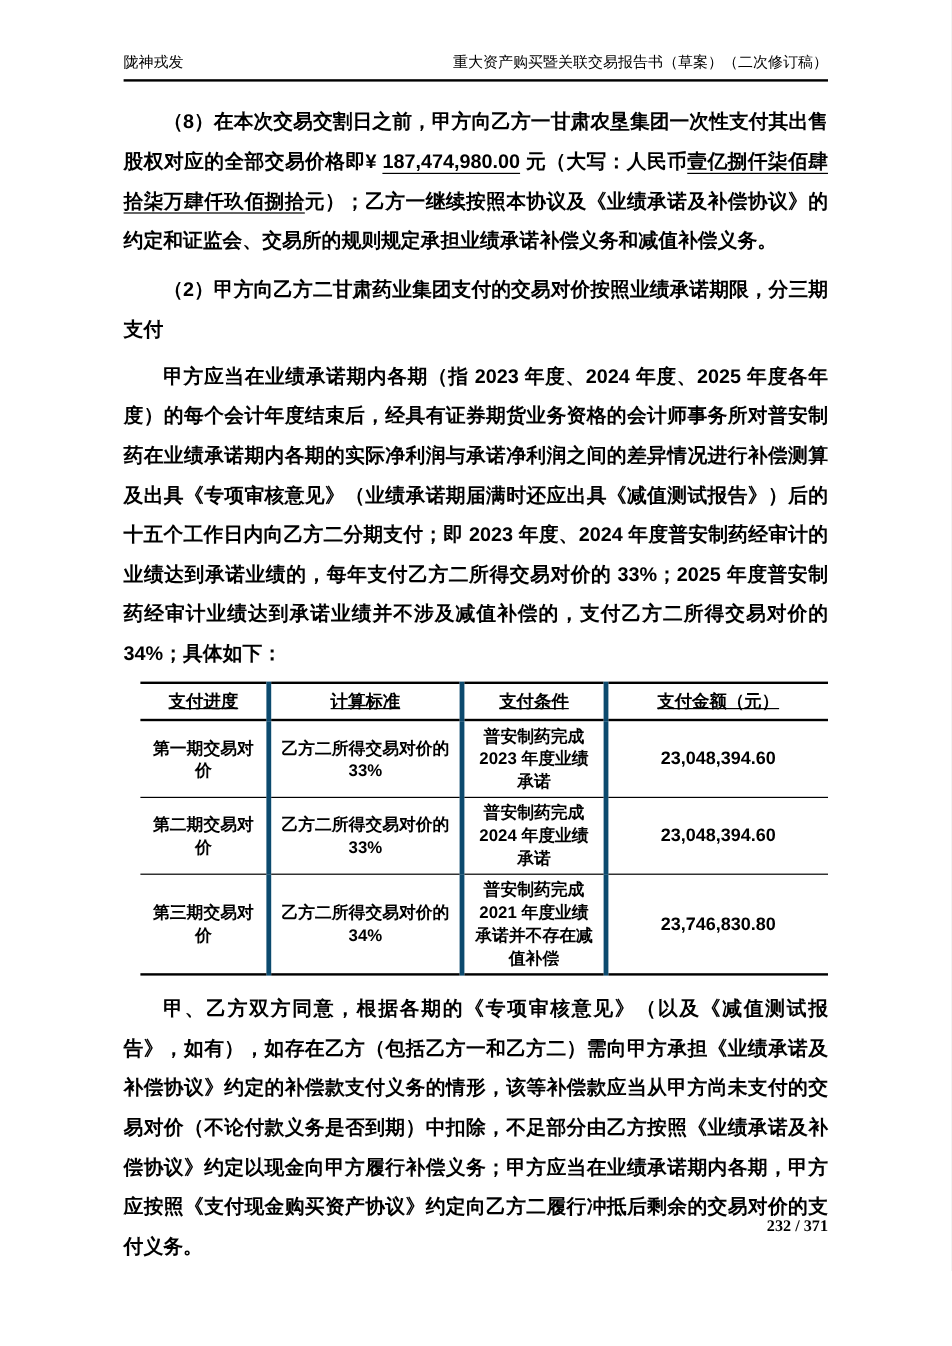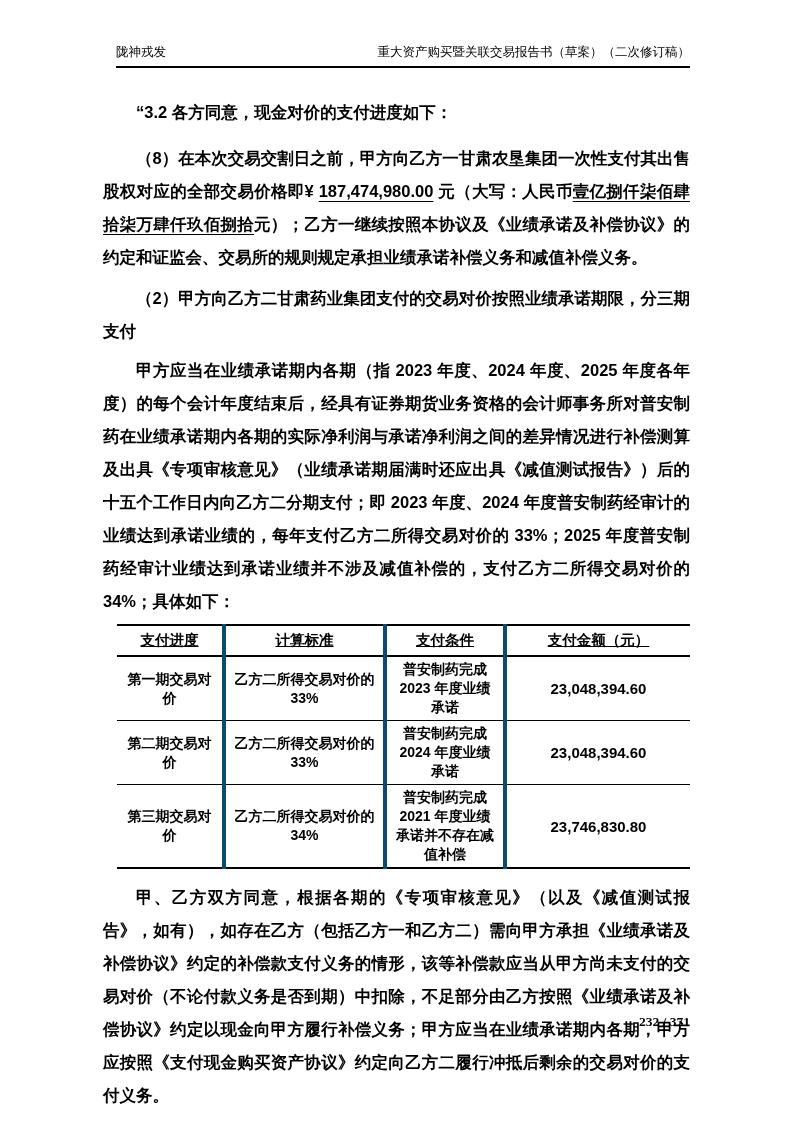--- a/index.html
+++ b/index.html
@@ -7,21 +7,21 @@
     position:relative;
     width:793px; height:1122px;
     margin:0 auto;
     background:#ffffff;
     color:#000000;
     overflow:hidden;
   }
   
   .header {
     position:absolute;
-    left:116px; right:103px; top:44px;
+    left:103px; right:103px; top:44px;
     display:flex;
     justify-content:space-between;
     align-items:center;
     border-bottom:2px solid #000;
     padding-bottom:5px;
     font-family:"Liberation Serif","DejaVu Serif",serif;
     font-size:12.5px;
     font-weight:normal;
     white-space:nowrap;
   }
@@ -94,21 +94,20 @@
 
 <div class="page">
 
   <div class="header">
     <span>陇神戎发</span>
     <span>重大资产购买暨关联交易报告书（草案）（二次修订稿）</span>
   </div>
 
   <div class="content">
 
-    <p class="intro">“3.2 各方同意，现金对价的支付进度如下：</p>
 
     <p class="para1"><span>（8）在本次交易交割日之前，甲方向乙方一甘肃农垦集团一次性支付其出售股权对应的全部交易价格即¥ </span><span class="u amount">187,474,980.00</span><span> 元（大写：人民币</span><span class="u">壹亿捌仟柒佰肆拾柒万肆仟玖佰捌拾</span><span>元）；乙方一继续按照本协议及《业绩承诺及补偿协议》的约定和证监会、交易所的规则规定承担业绩承诺补偿义务和减值补偿义务。</span></p>
 
     <p class="para2">（2）甲方向乙方二甘肃药业集团支付的交易对价按照业绩承诺期限，分三期支付</p>
 
     <p class="para3">甲方应当在业绩承诺期内各期（指 2023 年度、2024 年度、2025 年度各年度）的每个会计年度结束后，经具有证券期货业务资格的会计师事务所对普安制药在业绩承诺期内各期的实际净利润与承诺净利润之间的差异情况进行补偿测算及出具《专项审核意见》（业绩承诺期届满时还应出具《减值测试报告》）后的十五个工作日内向乙方二分期支付；即 2023 年度、2024 年度普安制药经审计的业绩达到承诺业绩的，每年支付乙方二所得交易对价的 33%；2025 年度普安制药经审计业绩达到承诺业绩并不涉及减值补偿的，支付乙方二所得交易对价的 34%；具体如下：</p>
 
     <table class="pay">
       <colgroup>
         <col style="width:107px">

